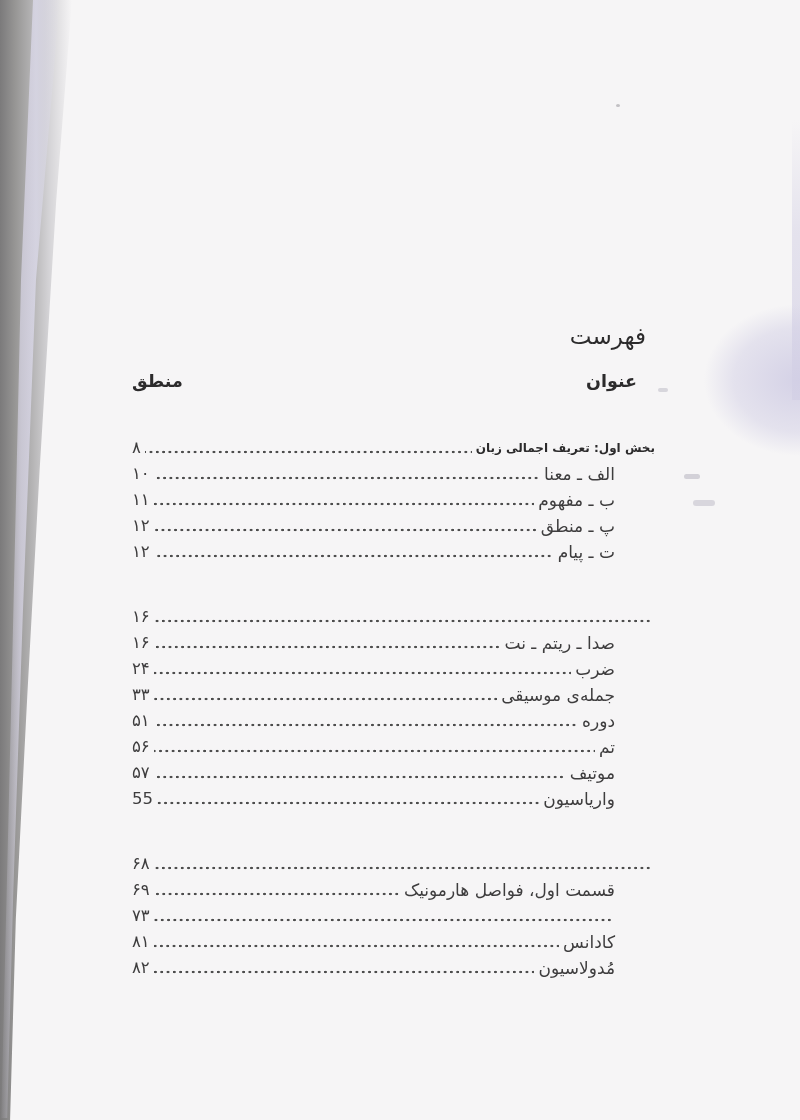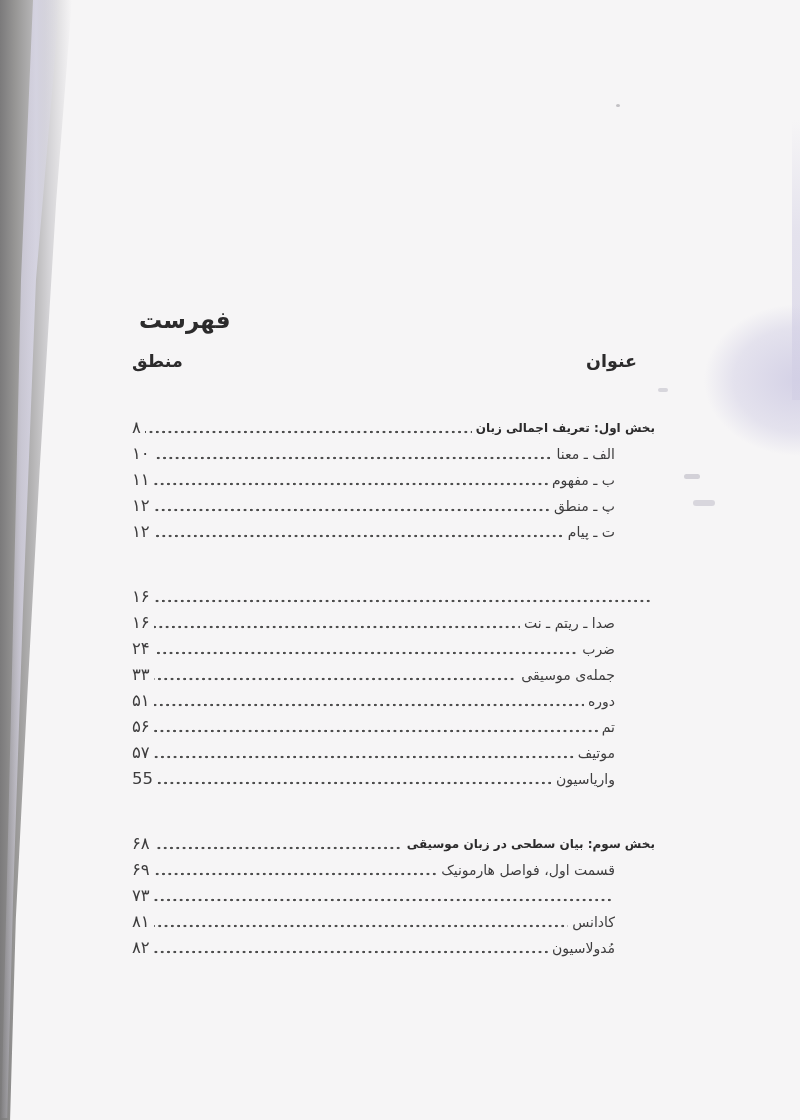--- a/index.html
+++ b/index.html
@@ -44,37 +44,37 @@
   .speck2{position:absolute;left:684px;top:474px;width:16px;height:5px;background:rgba(176,173,186,.5);border-radius:3px;filter:blur(.5px);}
   .speck3{position:absolute;left:693px;top:500px;width:22px;height:6px;background:rgba(180,177,190,.45);border-radius:3px;filter:blur(.6px);}
   .speck4{position:absolute;left:658px;top:388px;width:10px;height:4px;background:rgba(170,167,182,.4);border-radius:2px;}
   
   .content{
     position:absolute;left:132px;top:0;width:523px;
     direction:rtl;
     color:var(--text);
   }
   h1.doc-title{
-    margin:0;padding-top:303px;
+    margin:16px;padding-top:303px;
     position:relative;left:7px;
-    text-align:left;
-    font-size:23px;line-height:34px;font-weight:700;
+    text-align:right;
+    font-size:23px;line-height:34px;font-weight:400;
     color:var(--header-text);
   }
   .col-labels{
     display:flex;justify-content:space-between;
     margin-top:12px;height:24px;line-height:24px;
     font-size:17.5px;font-weight:700;
     padding-right:18px;
     color:var(--header-text);
   }
   .toc{margin-top:42px;}
   .toc-section + .toc-section{margin-top:39px;}
   .row{display:flex;height:26px;line-height:26px;}
-  .row .t{white-space:nowrap;font-size:14px;}
+  .row .t{white-space:nowrap;font-size:17px;}
   .row .p{white-space:nowrap;font-size:16.5px;}
   .row .leader{
     flex:1 1 auto;
     margin:0 4px;
     background-image:radial-gradient(circle,var(--dots) 1.15px,rgba(0,0,0,0) 1.55px);
     background-size:6.3px 8px;
     background-repeat:repeat-x;
     background-position:center bottom 5px;
   }
   .header-row .t{font-weight:700;font-size:12px;color:var(--header-text);}
@@ -164,21 +164,20 @@
     <span class="p">۵۷</span>
   </div>
           <div class="row item-row">
     <span class="t">واریاسیون</span>
     <span class="leader"></span>
     <span class="p">55</span>
   </div>
         </section>
         <section class="toc-section">
           <div class="row header-row">
-    <span class="t">بخش سوم: بیان سطحی در زبان موسیقی</span>
     <span class="leader"></span>
     <span class="p">۶۸</span>
   </div>
           <div class="row item-row">
     <span class="t">قسمت اول، فواصل هارمونیک</span>
     <span class="leader"></span>
     <span class="p">۶۹</span>
   </div>
           <div class="row item-row">
     <span class="leader"></span>

